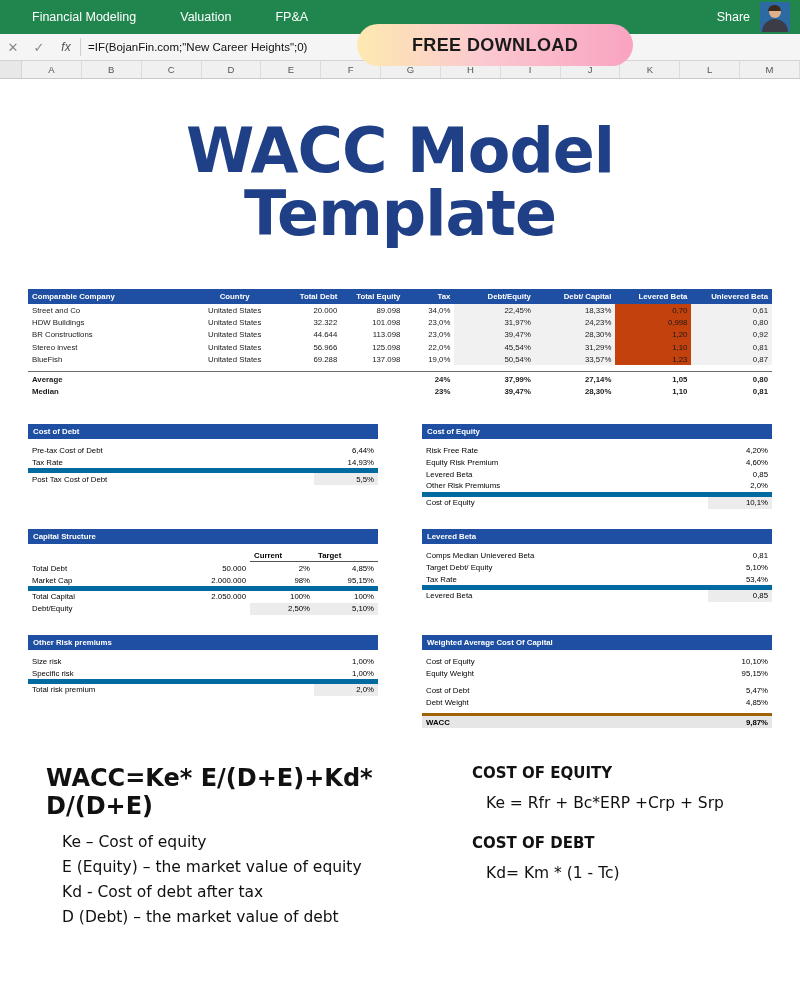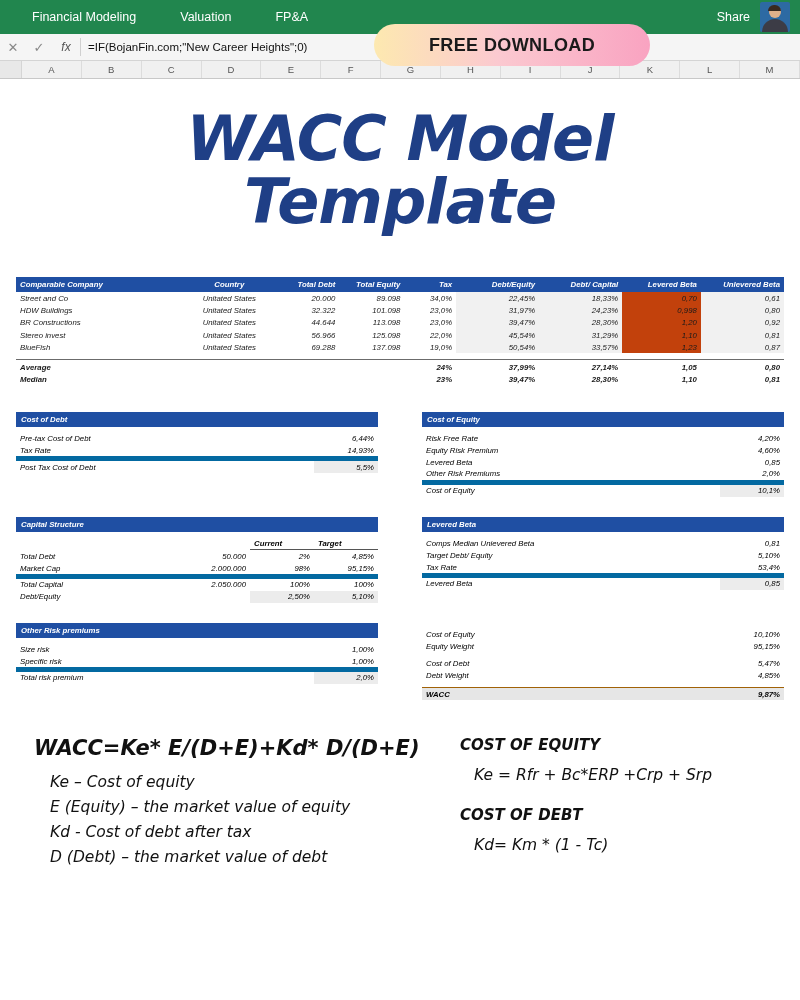--- a/index.html
+++ b/index.html
@@ -80,32 +80,32 @@
   .col-headers .ch {
     flex: 1 1 0;
     text-align: center;
     line-height: 18px;
     border-right: 1px solid #dcdcdc;
   }
 
   
   .dl-badge {
     position: absolute;
-    left: 374px; top: 24px;
+    left: 357px; top: 24px;
     width: 276px; height: 42px;
     border-radius: 21px;
     background: linear-gradient(90deg,#fde9b0 0%,#fbc9d0 45%,#f9a3c1 100%);
     display: flex; align-items: center; justify-content: center;
     font-weight: bold; font-size: 18px; color: #1a1a1a;
     letter-spacing: 0.4px;
     z-index: 20;
   }
 
   
-  .sheet { padding: 0; position: relative; font-style: italic; }
+  .sheet { padding: 12px; position: relative; }
 
   .title-block {
     text-align: center;
     color: #1f3f86;
     font-weight: bold;
     font-size: 62px;
     line-height: 1.02;
     letter-spacing: -1px;
     padding-top: 28px;
     font-family: "DejaVu Sans", sans-serif;
@@ -141,31 +141,31 @@
     font-size: 7.8px; padding: 3px 5px;
   }
   .panel-body { width: 100%; border-collapse: collapse; font-size: 7.8px; }
   .panel-body td { padding: 1.4px 4px; }
   .panel-body td.lbl { text-align: left; }
   .panel-body td.val { text-align: right; width: 64px; }
   .panel-body tr.ul td { border-bottom: 5px solid #0369a1; }
   .panel-body tr.total td { background: #ececec; }
   .panel-body tr.total td.lbl { background: transparent; }
   .panel-body tr.hdr td { font-weight: bold; text-align: left; border-bottom: 1px solid #555; }
-  .panel-body tr.wacc td { background: #e6e6e6; font-weight: bold; border-top: 1px solid #a16207;}
+  .panel-body tr.wacc td { background: #e6e6e6; font-weight: bold; border-top: 3px solid #a16207;}
   .spacer-row td { height: 6px; }
 
   
   .footer {
     display: grid;
     grid-template-columns: 420px 1fr;
     padding: 16px 24px 0 34px;
   }
   .f-head {
-    font-weight: bold; font-size: 21px; color: #111; margin-bottom: 10px;
+    font-weight: bold; font-size: 24px; color: #111; margin-bottom: 10px;
     font-family: "DejaVu Sans", sans-serif;
   }
   .f-line { font-size: 15.5px; color: #111; line-height: 1.62; padding-left: 16px;
     font-family: "DejaVu Sans", sans-serif; }
   .f-head2 { font-weight: bold; font-size: 15px; color: #111;
     font-family: "DejaVu Sans", sans-serif; }
   .f-eq { font-size: 15.5px; color: #111; padding-left: 14px; margin: 12px 0 22px 0;
     font-family: "DejaVu Sans", sans-serif; }
   .right-col { padding-left: 6px; }
 </style>
@@ -463,20 +463,21 @@
         </tr>
         <tr class="total">
           <td class="lbl">Total risk premium</td>
           <td class="val">2,0%</td>
         </tr>
       </tbody>
         </table>
     </div>
 
     <div class="panel">
+      <div class="panel-title">Weighted Average Cost Of Capital</div>
       <table class="panel-body">
         <tbody>
             <tr class="spacer-row">
               <td colspan="2"></td>
             </tr>
         <tr>
           <td class="lbl">Cost of Equity</td>
           <td class="val">10,10%</td>
         </tr>
         <tr>

